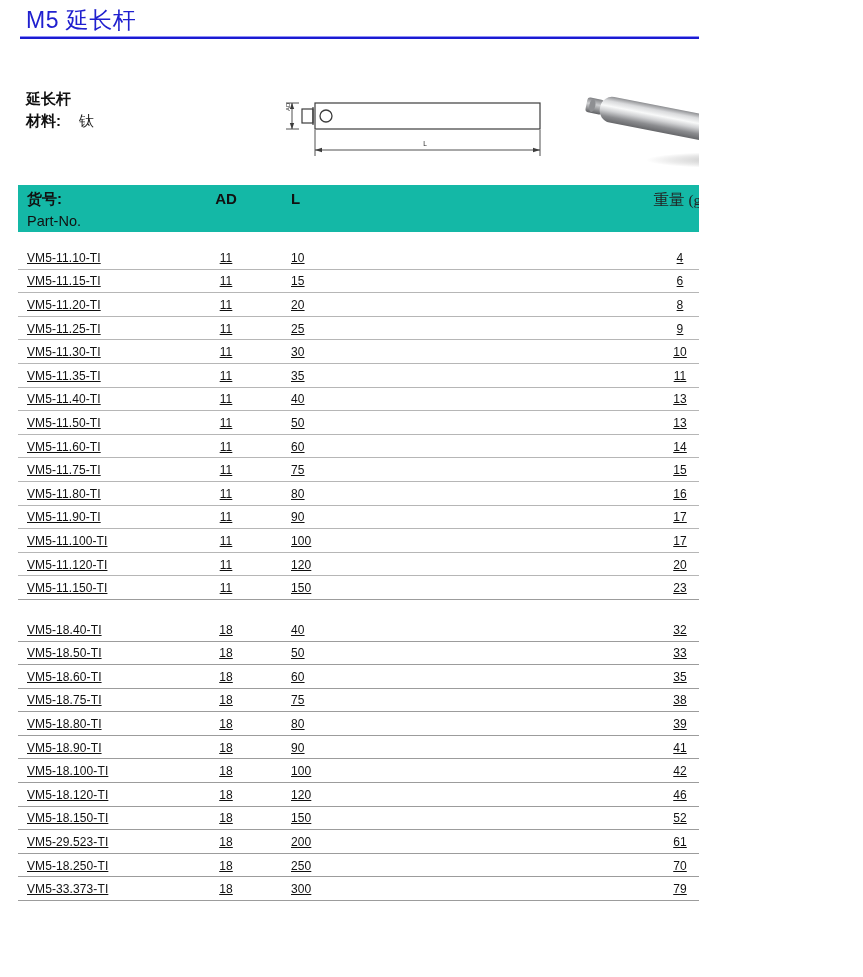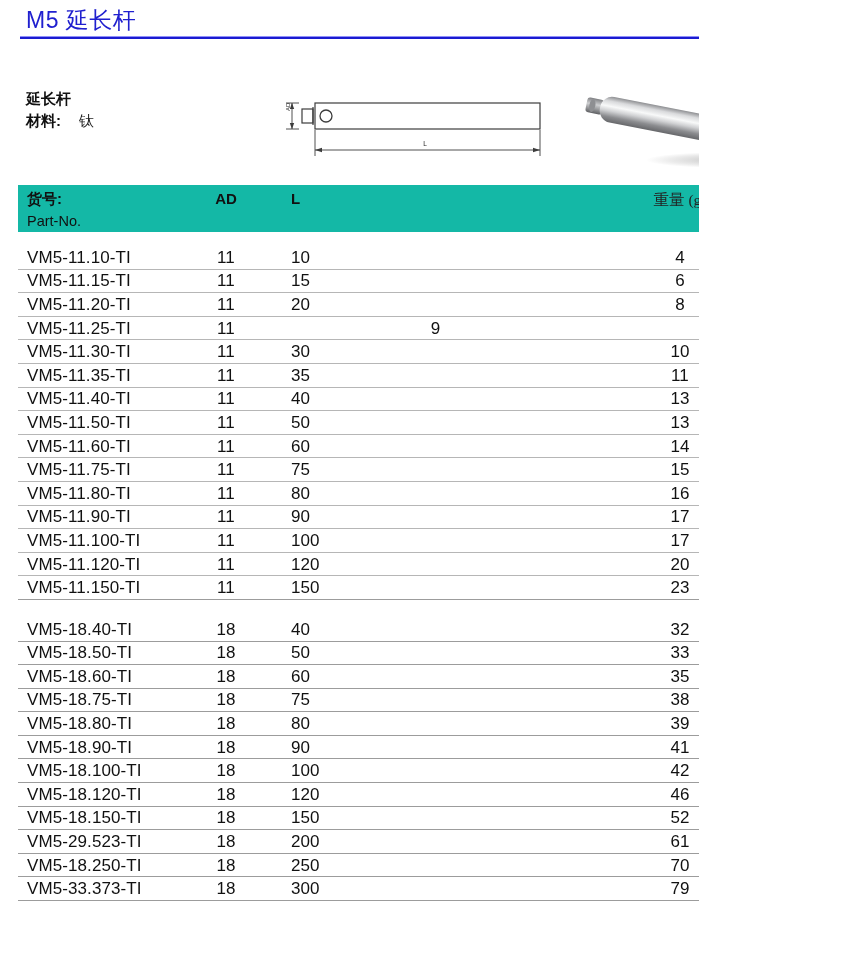--- a/index.html
+++ b/index.html
@@ -34,21 +34,21 @@
   .h-part { padding-left:9px; }
   .h-ad { text-align:center; }
   .h-l { padding-left:40px; }
   .h-weight {
     text-align:center; font-weight:400;
     font-family:"Liberation Serif", serif; font-size:15.5px; color:#222;
   }
   .h-sub { padding-left:9px; font-size:14.5px; margin-top:2px; color:#111; }
   .tbody { position:absolute; left:18px; top:246px; width:800px; }
   .group + .group { margin-top:18px; }
-  .row { position:relative; height:23.6px; align-items:center; font-size:17px; letter-spacing:0.1px; }
+  .row { position:relative; height:23.6px; align-items:center; font-size:12px; letter-spacing:0.1px;text-decoration:underline; }
   .cell.part { padding-left:9px; }
   .cell.ad { text-align:center; }
   .cell.len { padding-left:40px; }
   .cell.weight { text-align:center; }
   .rule {
     position:absolute; left:0; bottom:0; height:1px; width:715px; background:#b6b6b6;
   }
   .group-2 .rule, .row.last .rule { width:800px; background:#9c9c9c; }
   svg text { font-family:"Liberation Sans", sans-serif; }
 </style>
@@ -149,20 +149,21 @@
         <div class="row grid">
       <span class="cell part">VM5-11.20-TI</span>
       <span class="cell ad">11</span>
       <span class="cell len">20</span>
       <span class="cell weight">8</span>
       <span class="rule"></span>
     </div>
         <div class="row grid">
       <span class="cell part">VM5-11.25-TI</span>
       <span class="cell ad">11</span>
+      <span class="cell len">25</span>
       <span class="cell weight">9</span>
       <span class="rule"></span>
     </div>
         <div class="row grid">
       <span class="cell part">VM5-11.30-TI</span>
       <span class="cell ad">11</span>
       <span class="cell len">30</span>
       <span class="cell weight">10</span>
       <span class="rule"></span>
     </div>

